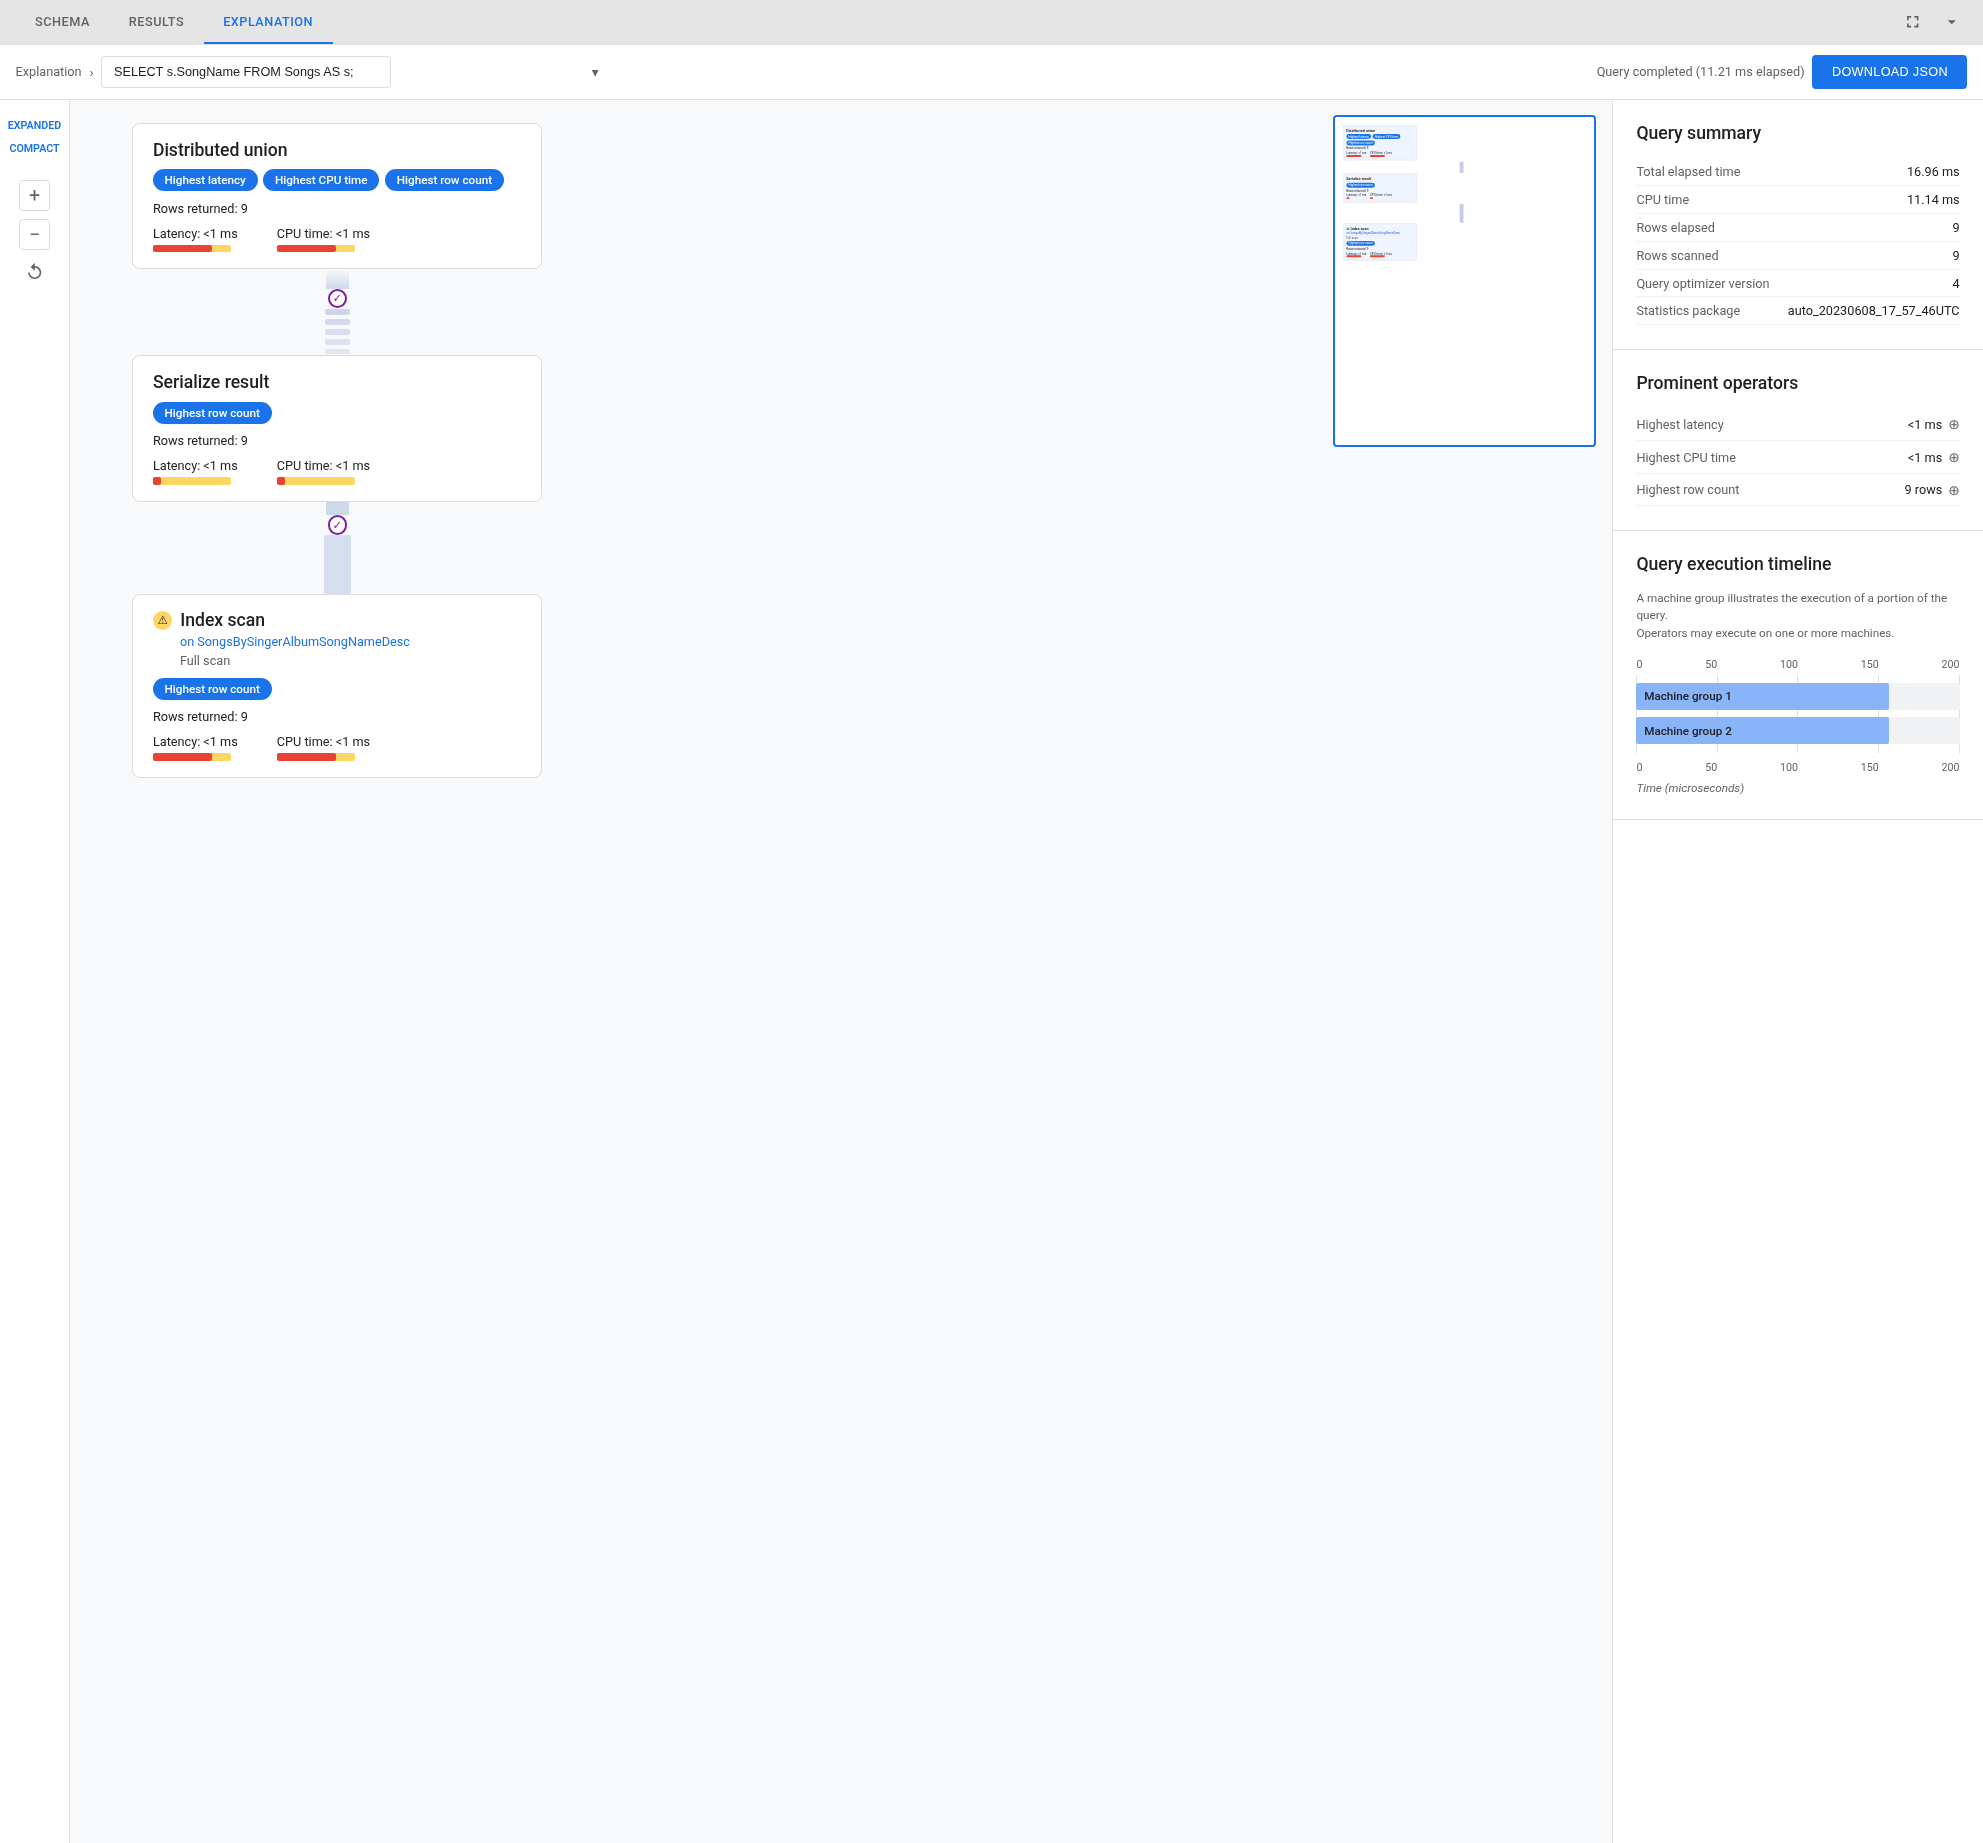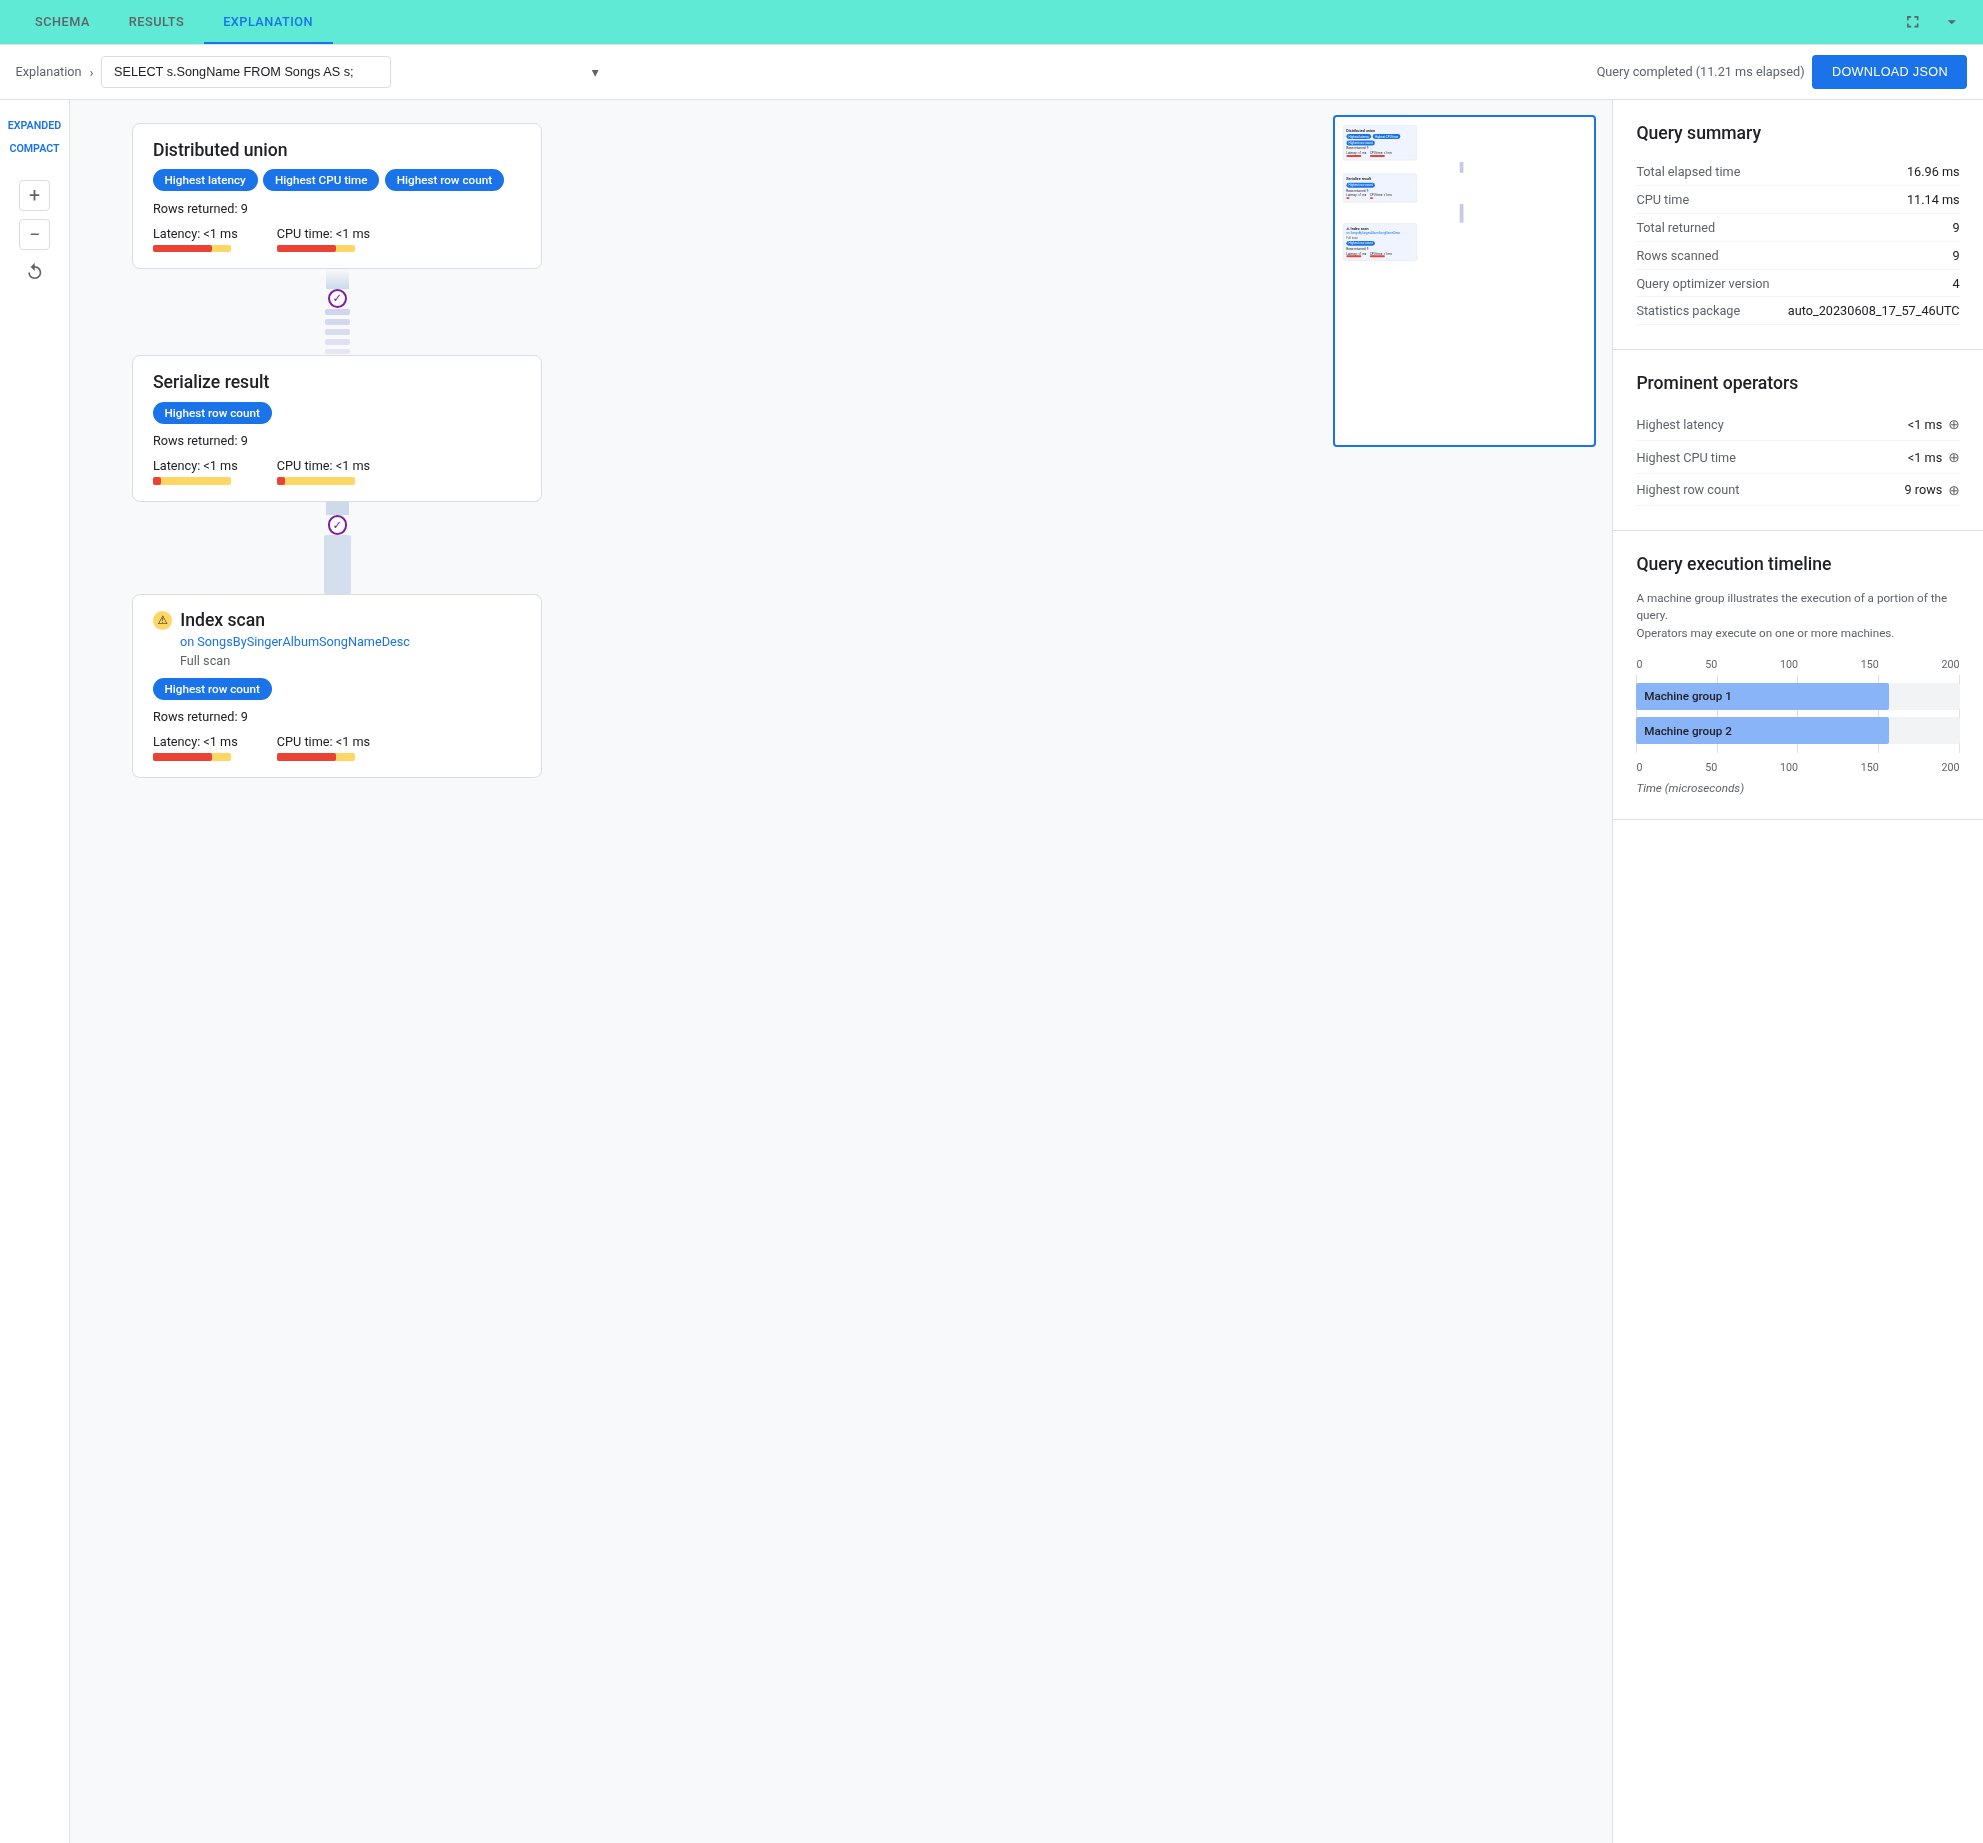--- a/index.html
+++ b/index.html
@@ -1,19 +1,19 @@
 <!DOCTYPE html>
 <html><head>
   <meta charset="utf-8">
   <style>
     * { box-sizing: border-box; margin: 0; padding: 0; }
     body { font-family: 'Google Sans', Roboto, Arial, sans-serif; font-size: 13.7px; background: #f8f9fa; color: #202124; }
 
     .top-tabs {
-      display: flex; align-items: center; background: #5eead4;
+      display: flex; align-items: center; background: #e5e5e5;
       border-bottom: 1px solid #e0e0e0; padding: 0 15.6px;
       justify-content: space-between;
     }
     .tabs-left { display: flex; }
     .tab {
       padding: 13.7px 19.5px; font-size: 12.7px; font-weight: 500;
       color: #5f6368; cursor: pointer; border-bottom: 2.9px solid transparent;
       text-transform: uppercase; letter-spacing: 0.5px;
     }
     .tab.active { color: #1a73e8; border-bottom-color: #1a73e8; }
@@ -346,21 +346,21 @@
       <div>
         <div class="summary-row">
           <span class="summary-key">Total elapsed time</span>
           <span class="summary-val">16.96 ms</span>
         </div>
         <div class="summary-row">
           <span class="summary-key">CPU time</span>
           <span class="summary-val">11.14 ms</span>
         </div>
         <div class="summary-row">
-          <span class="summary-key">Total returned</span>
+          <span class="summary-key">Rows elapsed</span>
           <span class="summary-val">9</span>
         </div>
         <div class="summary-row">
           <span class="summary-key">Rows scanned</span>
           <span class="summary-val">9</span>
         </div>
         <div class="summary-row">
           <span class="summary-key">Query optimizer version</span>
           <span class="summary-val">4</span>
         </div>

